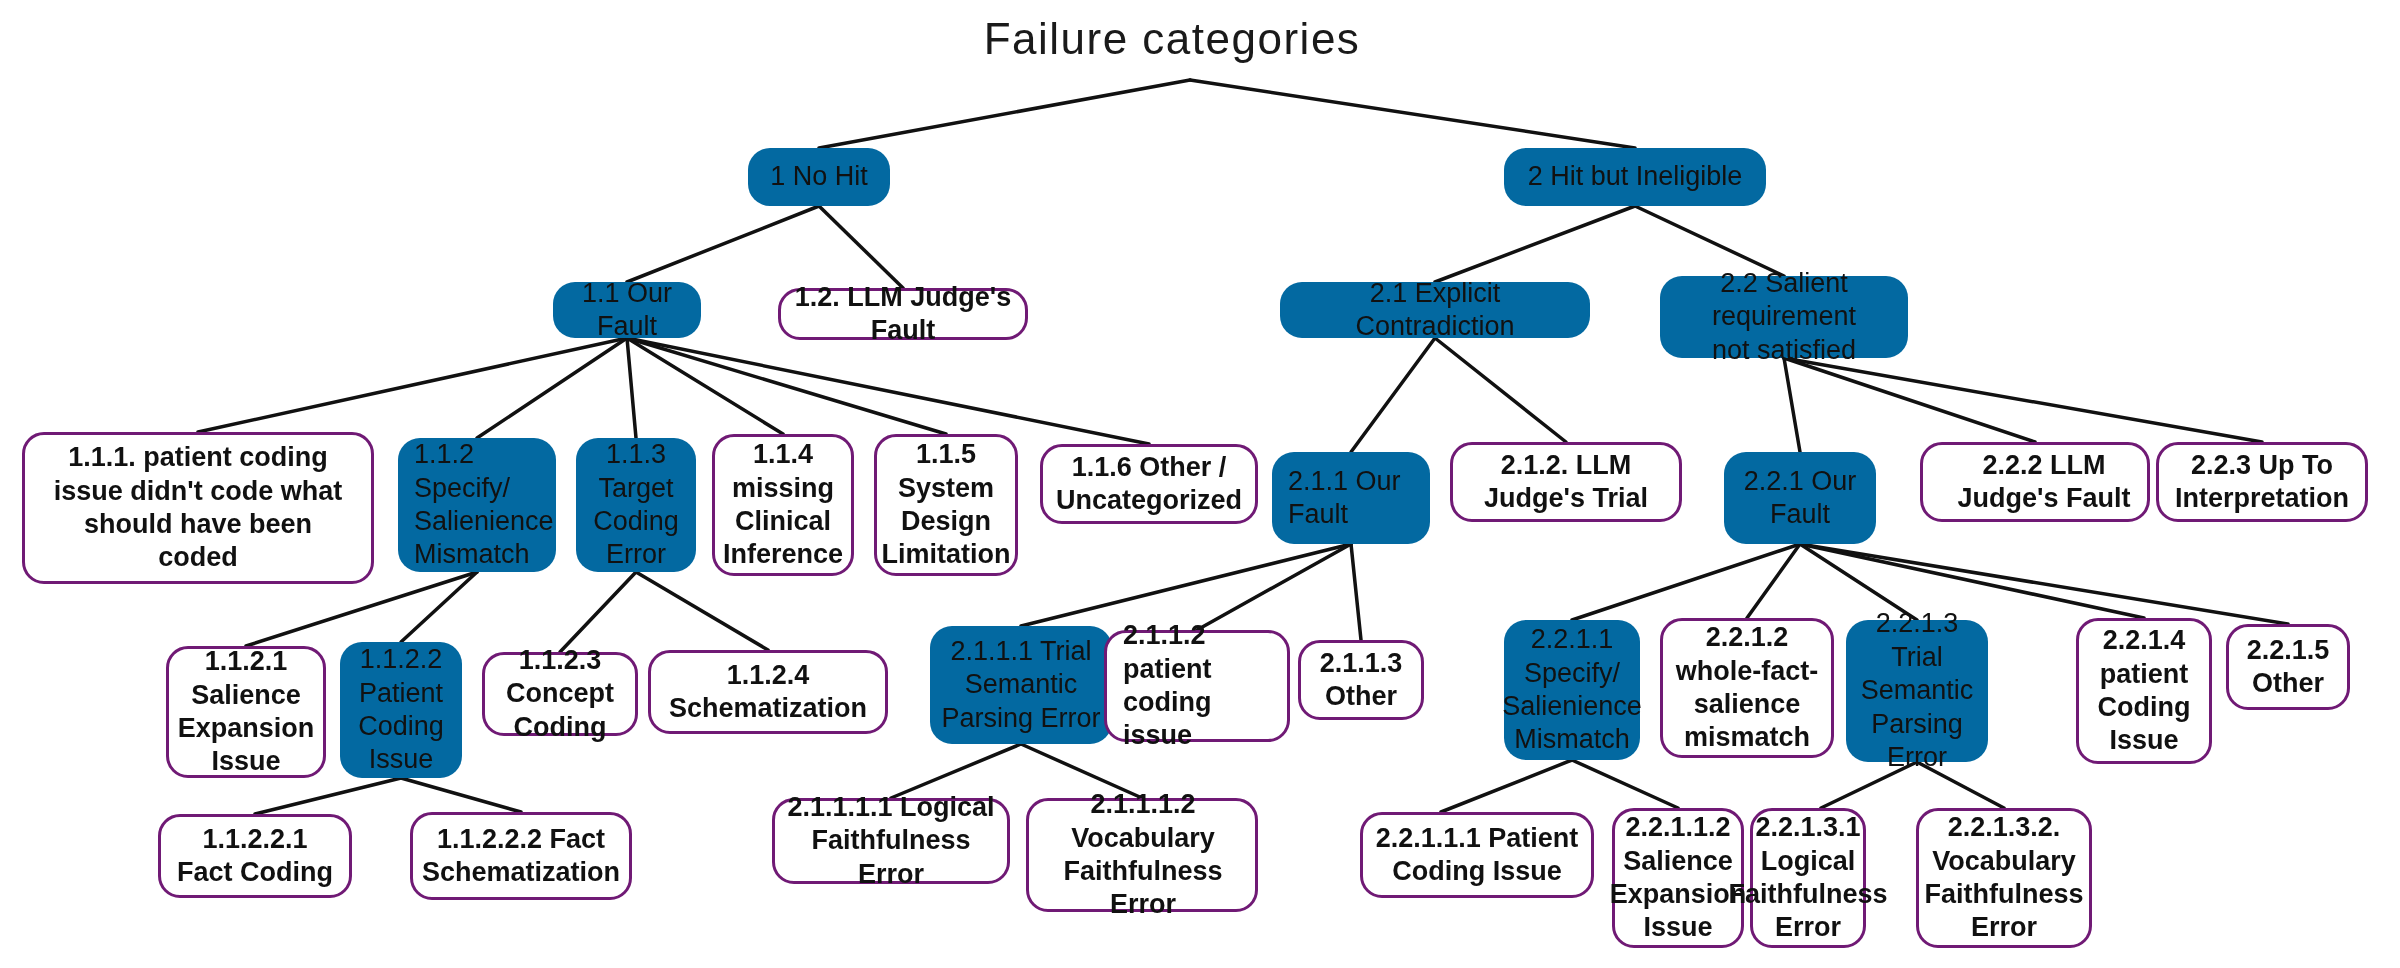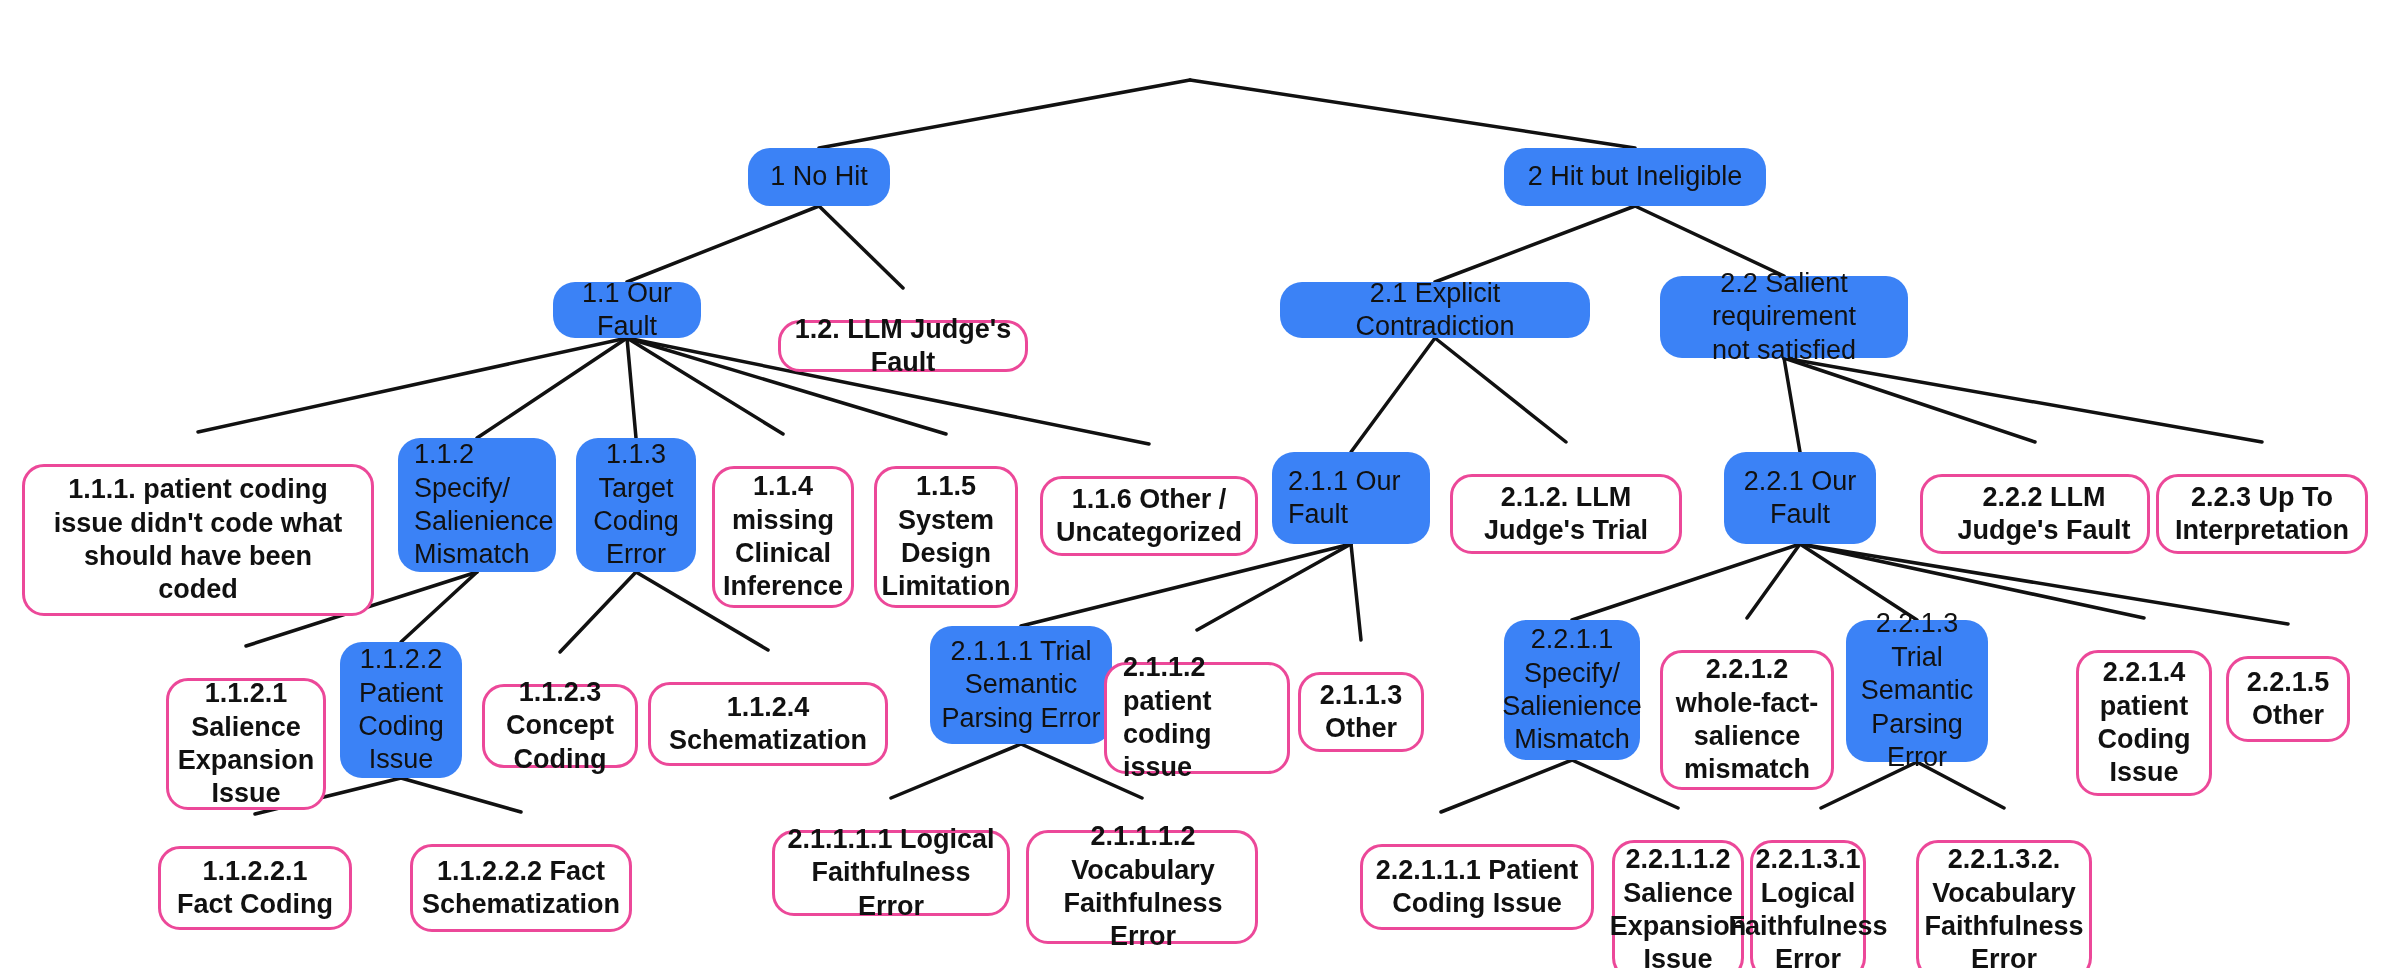--- a/index.html
+++ b/index.html
@@ -23,26 +23,25 @@
     display:flex;align-items:center;justify-content:center;
     border-radius:22px;
     font-size:27px;line-height:1.24;
     white-space:pre-line;
     text-align:center;
     color:#111;
     padding:6px 10px;
   }
   .node.plain{
     background:#ffffff;
-    border:3px solid #ec4899;
+    border:3px solid #701a75;
     font-weight:700;
-    margin-top:32px;
   }
   .node.highlight{
-    background:#3b82f6;
+    background:#0369a1;
     border:none;
     font-weight:400;
   }
   .node.align-left{ justify-content:flex-start; text-align:left; padding-left:16px; }
 </style>
 </head>
 <body>
 
 <div id="canvas">
   <svg id="edges" width="2400" height="968" viewBox="0 0 2400 968">
@@ -77,20 +76,21 @@
       <line x1="1800" y1="544" x2="2288" y2="624" stroke="#111111" stroke-width="3.5" stroke-linecap="round"></line>
       <line x1="401" y1="778" x2="255" y2="814" stroke="#111111" stroke-width="3.5" stroke-linecap="round"></line>
       <line x1="401" y1="778" x2="521" y2="812" stroke="#111111" stroke-width="3.5" stroke-linecap="round"></line>
       <line x1="1021" y1="744" x2="891" y2="798" stroke="#111111" stroke-width="3.5" stroke-linecap="round"></line>
       <line x1="1021" y1="744" x2="1142" y2="798" stroke="#111111" stroke-width="3.5" stroke-linecap="round"></line>
       <line x1="1572" y1="760" x2="1441" y2="812" stroke="#111111" stroke-width="3.5" stroke-linecap="round"></line>
       <line x1="1572" y1="760" x2="1678" y2="808" stroke="#111111" stroke-width="3.5" stroke-linecap="round"></line>
       <line x1="1917" y1="762" x2="1821" y2="808" stroke="#111111" stroke-width="3.5" stroke-linecap="round"></line>
       <line x1="1917" y1="762" x2="2004" y2="808" stroke="#111111" stroke-width="3.5" stroke-linecap="round"></line>
     </svg>
+  <div class="diagram-title" style="left:962px;top:14px;width:420px;">Failure categories</div>
   <div id="nodes-layer">
       <div class="node highlight" style="left: 748px; top: 148px; width: 142px; height: 58px;">1 No Hit</div>
       <div class="node highlight" style="left: 1504px; top: 148px; width: 262px; height: 58px;">2 Hit but Ineligible</div>
       <div class="node highlight" style="left: 553px; top: 282px; width: 148px; height: 56px;">1.1 Our Fault</div>
       <div class="node plain" style="left: 778px; top: 288px; width: 250px; height: 52px;">1.2. LLM Judge's Fault</div>
       <div class="node highlight" style="left: 1280px; top: 282px; width: 310px; height: 56px;">2.1 Explicit Contradiction</div>
       <div class="node highlight" style="left: 1660px; top: 276px; width: 248px; height: 82px;">2.2 Salient requirement
 not satisfied</div>
       <div class="node plain" style="left: 22px; top: 432px; width: 352px; height: 152px;">1.1.1. patient coding
 issue didn't code what

